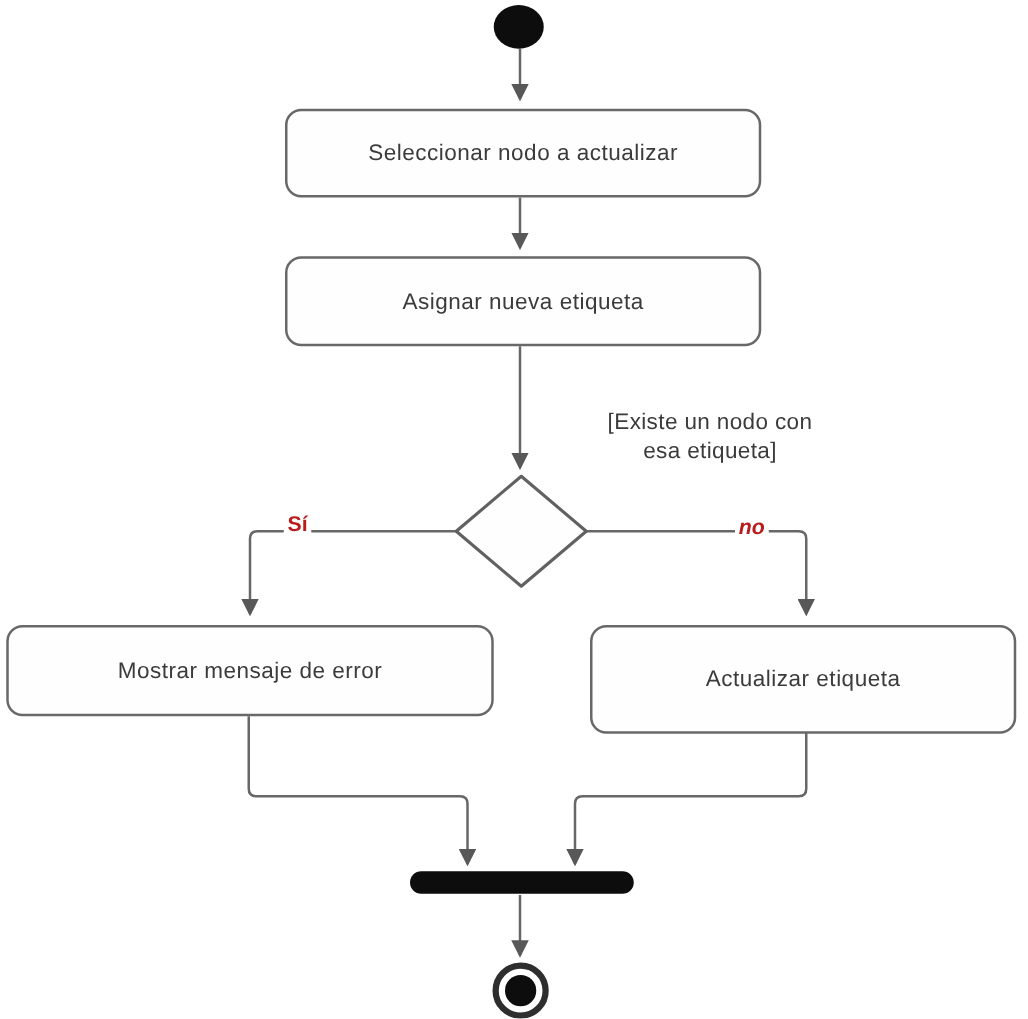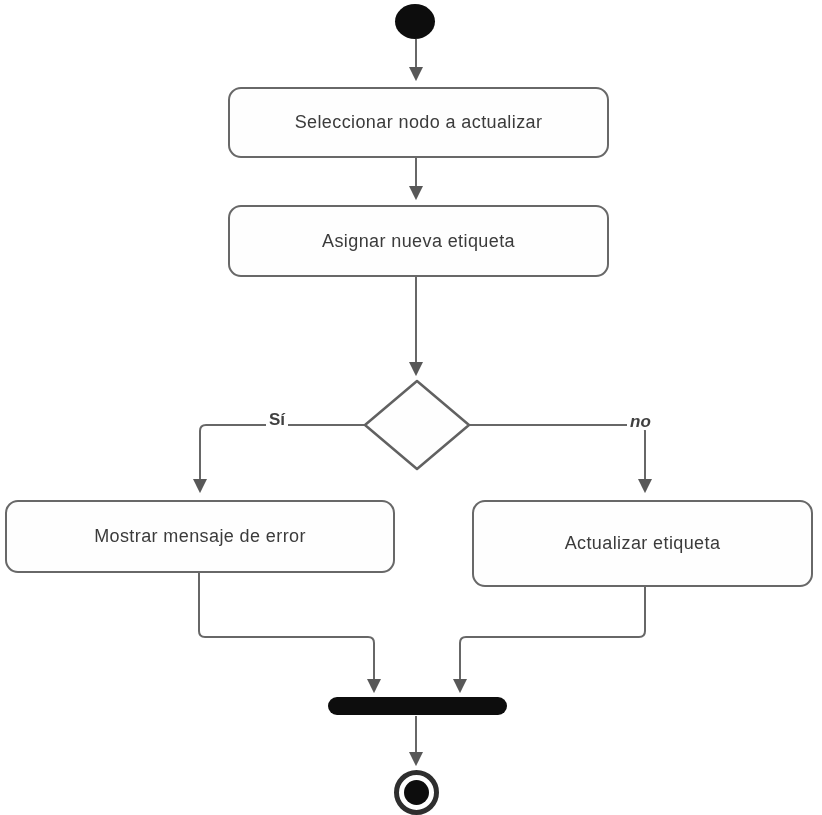--- a/index.html
+++ b/index.html
@@ -74,25 +74,24 @@
     font-size: 18px;
     line-height: 1.3;
     color: #3b3b3b;
     white-space: pre-line;
     letter-spacing: 0.3px;
   }
   .branch-label {
     position: absolute;
     font-size: 17px;
     font-weight: 600;
-    color: #404040;
+    color: #b91c1c;
     background: #ffffff;
     padding: 0 3px;
     line-height: 1;
-    margin-left: 39px;
   }
   #label-si { left: 227px; top: 411px; }
   #label-no { left: 588px; top: 413px; font-style: italic; }
 </style>
 </head>
 <body>
 
 <div class="canvas">
 
   <svg class="connectors" viewBox="0 0 822 815" xmlns="http://www.w3.org/2000/svg">
@@ -129,20 +128,22 @@
   <div class="activity" id="act-error">
     <span>Mostrar mensaje de error</span>
   </div>
   <div class="activity" id="act-asignar">
     <span>Asignar nueva etiqueta</span>
   </div>
   <div class="activity" id="act-actualizar">
     <span>Actualizar etiqueta</span>
   </div>
 
+  <div class="guard">[Existe un nodo con
+esa etiqueta]</div>
   <div class="branch-label" id="label-si">Sí</div>
   <div class="branch-label" id="label-no">no</div>
 
   <div class="join-bar"></div>
 
   <div class="end-node">
     <div class="end-inner"></div>
   </div>
 
 </div>

